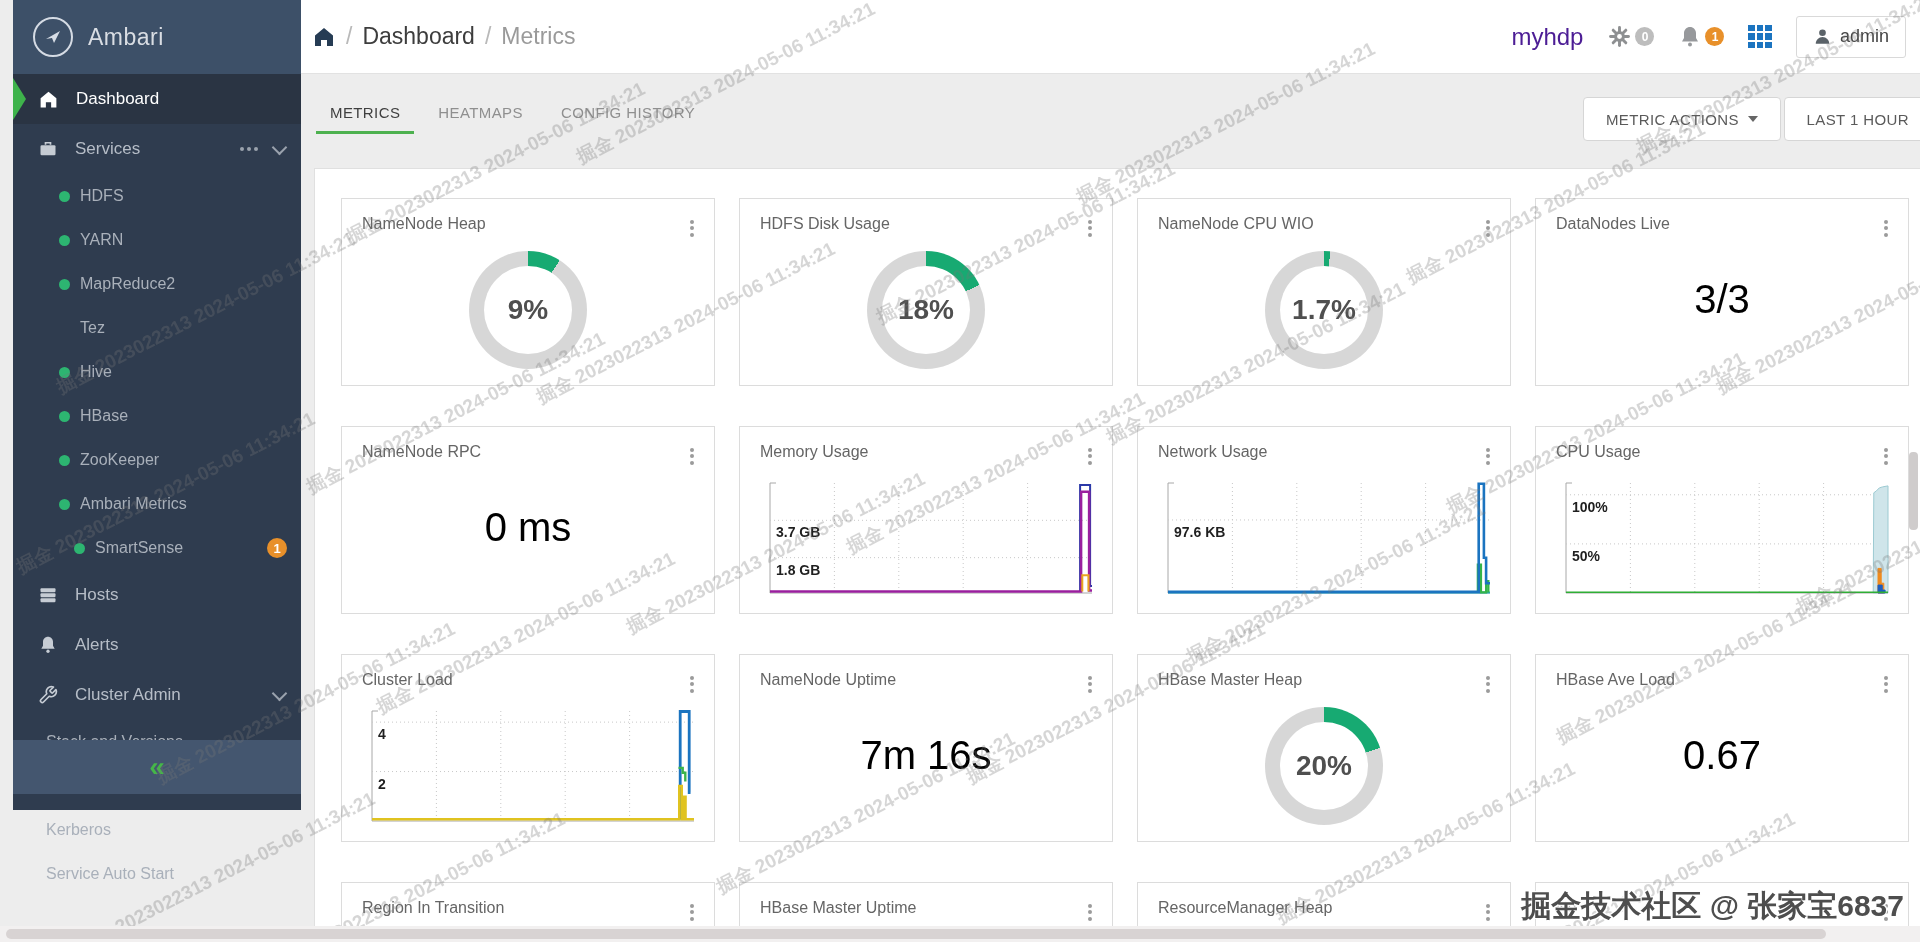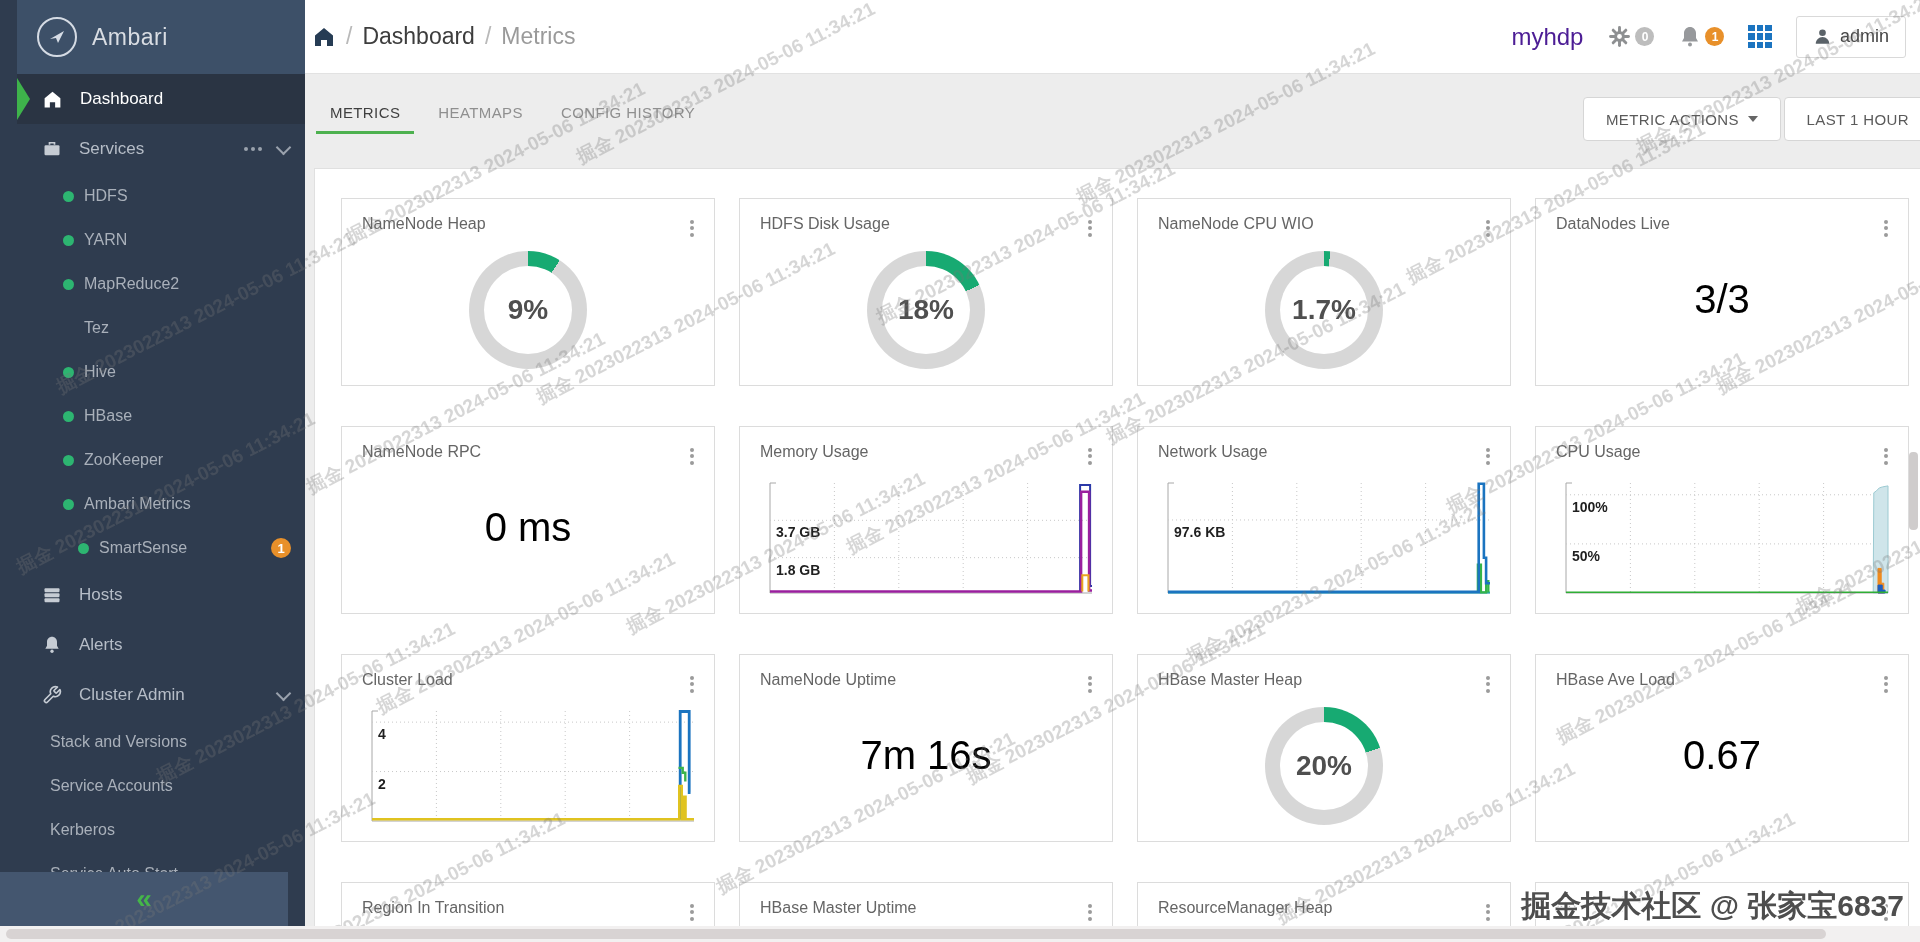--- a/index.html
+++ b/index.html
@@ -1,19 +1,19 @@
 <!DOCTYPE html>
 <html><head>
 <meta charset="utf-8">
 <style>
   html,body{margin:0;padding:0;background:#ededed;font-family:"Liberation Sans",sans-serif;}
   #stage{position:relative;width:1920px;height:942px;overflow:hidden;background:#ededed;}
 
   
-  #sidebar{position:absolute;left:0;top:0;width:288px;height:942px;background:#2f3c4f;z-index:10;padding-left:17px;}
+  #sidebar{position:absolute;left:13px;top:0;width:288px;height:810px;background:#2f3c4f;z-index:10;}
   .logo-bar{height:74px;background:#3d5068;display:flex;align-items:center;padding-left:20px;gap:15px;cursor:pointer;}
   .logo-circle{width:40px;height:40px;border:2px solid #d5dbe4;border-radius:50%;display:flex;align-items:center;justify-content:center;box-sizing:border-box;}
   .brand{color:#d9dde3;font-size:23px;letter-spacing:.5px;}
   .side-row{position:relative;display:flex;align-items:center;height:50px;padding:0 16px 0 25px;color:#b6bdc7;font-size:17px;cursor:pointer;box-sizing:border-box;}
   .side-row svg{margin-right:17px;flex:0 0 auto;}
   .side-row.active{color:#ffffff;background:#2a3443;}
   .side-row.active::before{content:'';position:absolute;left:0;top:50%;transform:translateY(-50%);
     border-top:21px solid transparent;border-bottom:21px solid transparent;border-left:13px solid #3eb34b;}
   .sub-row{display:flex;align-items:center;height:44px;padding-left:46px;color:#a9b0ba;font-size:16px;cursor:pointer;box-sizing:border-box;}
   .dot{width:11px;height:11px;border-radius:50%;background:#2db571;margin-right:10px;flex:0 0 auto;}

